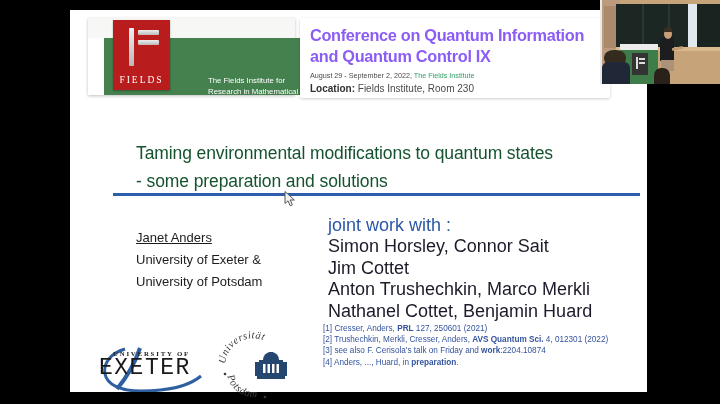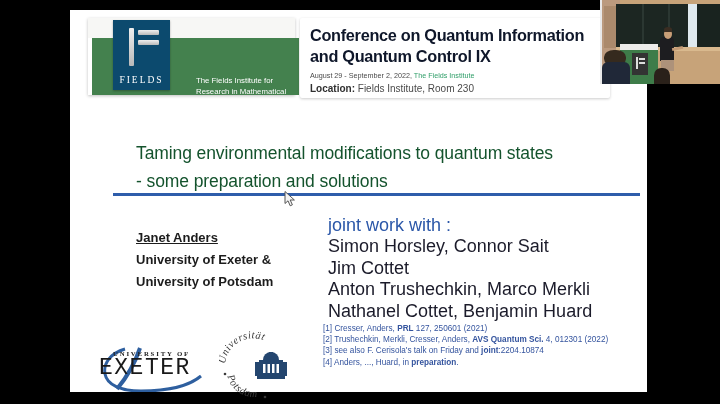--- a/index.html
+++ b/index.html
@@ -4,46 +4,46 @@
 <style>
   html,body{margin:0;padding:0;background:#000;width:720px;height:404px;overflow:hidden;
     font-family:"Liberation Sans",sans-serif;}
   .frame{position:absolute;left:0;top:0;width:720px;height:404px;background:#000;}
   .slide{position:absolute;left:70px;top:10px;width:577px;height:382px;background:#ffffff;}
 
   
   .fields-banner{position:absolute;left:18px;top:8px;width:207px;height:77px;
     box-shadow:0 1px 3px rgba(0,0,0,.25);background:#fff;}
   .banner-top{position:absolute;left:0;top:0;width:100%;height:20px;background:#f7f7f5;}
-  .banner-green{position:absolute;left:4px;top:20px;width:100%;height:57px;background:#44814e;}
+  .banner-green{position:absolute;left:16px;top:20px;width:100%;height:57px;background:#44814e;}
   .tagline{position:absolute;left:104px;top:38px;color:#fff;font-size:7.8px;line-height:10.5px;}
-  .fields-square{position:absolute;left:25px;top:2px;width:57px;height:70px;background:#0c4a6e;
+  .fields-square{position:absolute;left:25px;top:2px;width:57px;height:70px;background:#b91c1c;
     box-shadow:0 1px 2px rgba(0,0,0,.3);}
   .fbar{position:absolute;background:linear-gradient(180deg,#efefef,#b9b9b9);border-radius:1px;}
   .fbar-v{left:16px;top:8px;width:5px;height:38px;}
   .fbar-h1{left:25px;top:10px;width:21px;height:5px;}
   .fbar-h2{left:25px;top:20px;width:21px;height:5px;}
   .fields-word{position:absolute;left:0;right:0;bottom:5px;text-align:center;color:#fff;
     font-size:9.5px;letter-spacing:2px;font-family:"Liberation Serif",serif;}
 
   
   .conf-card{position:absolute;left:230px;top:8px;width:310px;height:80px;background:#fff;
     box-shadow:0 1px 3px rgba(0,0,0,.2);border-radius:2px;}
   .conf-title{position:absolute;left:10px;top:7px;font-weight:bold;font-size:16.3px;
-    line-height:20.5px;color:#0f172a;letter-spacing:-.3px;white-space:nowrap;}
+    line-height:20.5px;color:#8b5cf6;letter-spacing:-.3px;white-space:nowrap;}
   .conf-date{position:absolute;left:10px;top:53px;font-size:7.2px;color:#4a4a4a;white-space:nowrap;}
   .green-link{color:#2f9e68;}
   .conf-loc{position:absolute;left:10px;top:65px;font-size:10px;color:#4a4a4a;white-space:nowrap;}
   .conf-loc b{color:#303030;}
 
   
   .slide-title{position:absolute;left:66px;top:130px;font-size:17.5px;line-height:27.5px;
     color:#14532d;letter-spacing:-.1px;white-space:nowrap;}
   .rule{position:absolute;left:43px;top:183px;width:527px;height:2.5px;background:#2e5dab;}
-  .author{position:absolute;left:66px;top:217px;font-size:13px;line-height:22px;color:#1c1c1c;white-space:nowrap;font-weight:bold;}
+  .author{position:absolute;left:66px;top:217px;font-size:13px;line-height:22px;color:#1c1c1c;white-space:nowrap;}
   .author-name{text-decoration:underline;}
   .collab{position:absolute;left:258px;top:205px;font-size:18px;line-height:21.4px;color:#1b1b2a;white-space:nowrap;}
   .collab-head{color:#2b57a8;}
   .refs{position:absolute;left:253px;top:313px;font-size:8.2px;line-height:11.2px;color:#34549e;white-space:nowrap;}
 
   
   .exeter{position:absolute;left:25px;top:333px;width:126px;height:49px;}
   .exeter-top{position:absolute;left:18px;top:7px;width:108px;font-size:6.8px;letter-spacing:1.8px;
     font-weight:bold;color:#222;font-family:"Liberation Serif",serif;}
   .exeter-name{position:absolute;left:4px;top:12px;font-size:23px;letter-spacing:1.5px;color:#191919;
@@ -134,21 +134,21 @@
       <div class="collab-head">joint work with :</div>
       <div>Simon Horsley, Connor Sait</div>
       <div>Jim Cottet</div>
       <div>Anton Trushechkin, Marco Merkli</div>
       <div>Nathanel Cottet, Benjamin Huard</div>
     </div>
 
     <div class="refs">
       <div><span>[1] Cresser, Anders, </span><b>PRL</b><span> 127, 250601 (2021)</span></div>
       <div><span>[2] Trushechkin, Merkli, Cresser, Anders, </span><b>AVS Quantum Sci.</b><span> 4, 012301 (2022)</span></div>
-      <div><span>[3] see also F. Cerisola's talk on Friday and </span><b>joint</b><span>:2204.10874</span></div>
+      <div><span>[3] see also F. Cerisola's talk on Friday and </span><b>work</b><span>:2204.10874</span></div>
       <div><span>[4] Anders, ..., Huard, in </span><b>preparation</b><span>.</span></div>
     </div>
 
     <div class="exeter">
       <svg width="126" height="49" viewBox="0 0 126 49">
         <path d="M30,6 C16,10 8,20 10,31 C12,42 26,48 46,48 C72,48 94,43 106,33" fill="none" stroke="#2e5f9f" stroke-width="3"></path>
         <path d="M22,46 C32,34 40,20 45,5" fill="none" stroke="#2e5f9f" stroke-width="4"></path>
       </svg>
       <div class="exeter-top">UNIVERSITY OF</div>
       <div class="exeter-name">EXETER</div>

